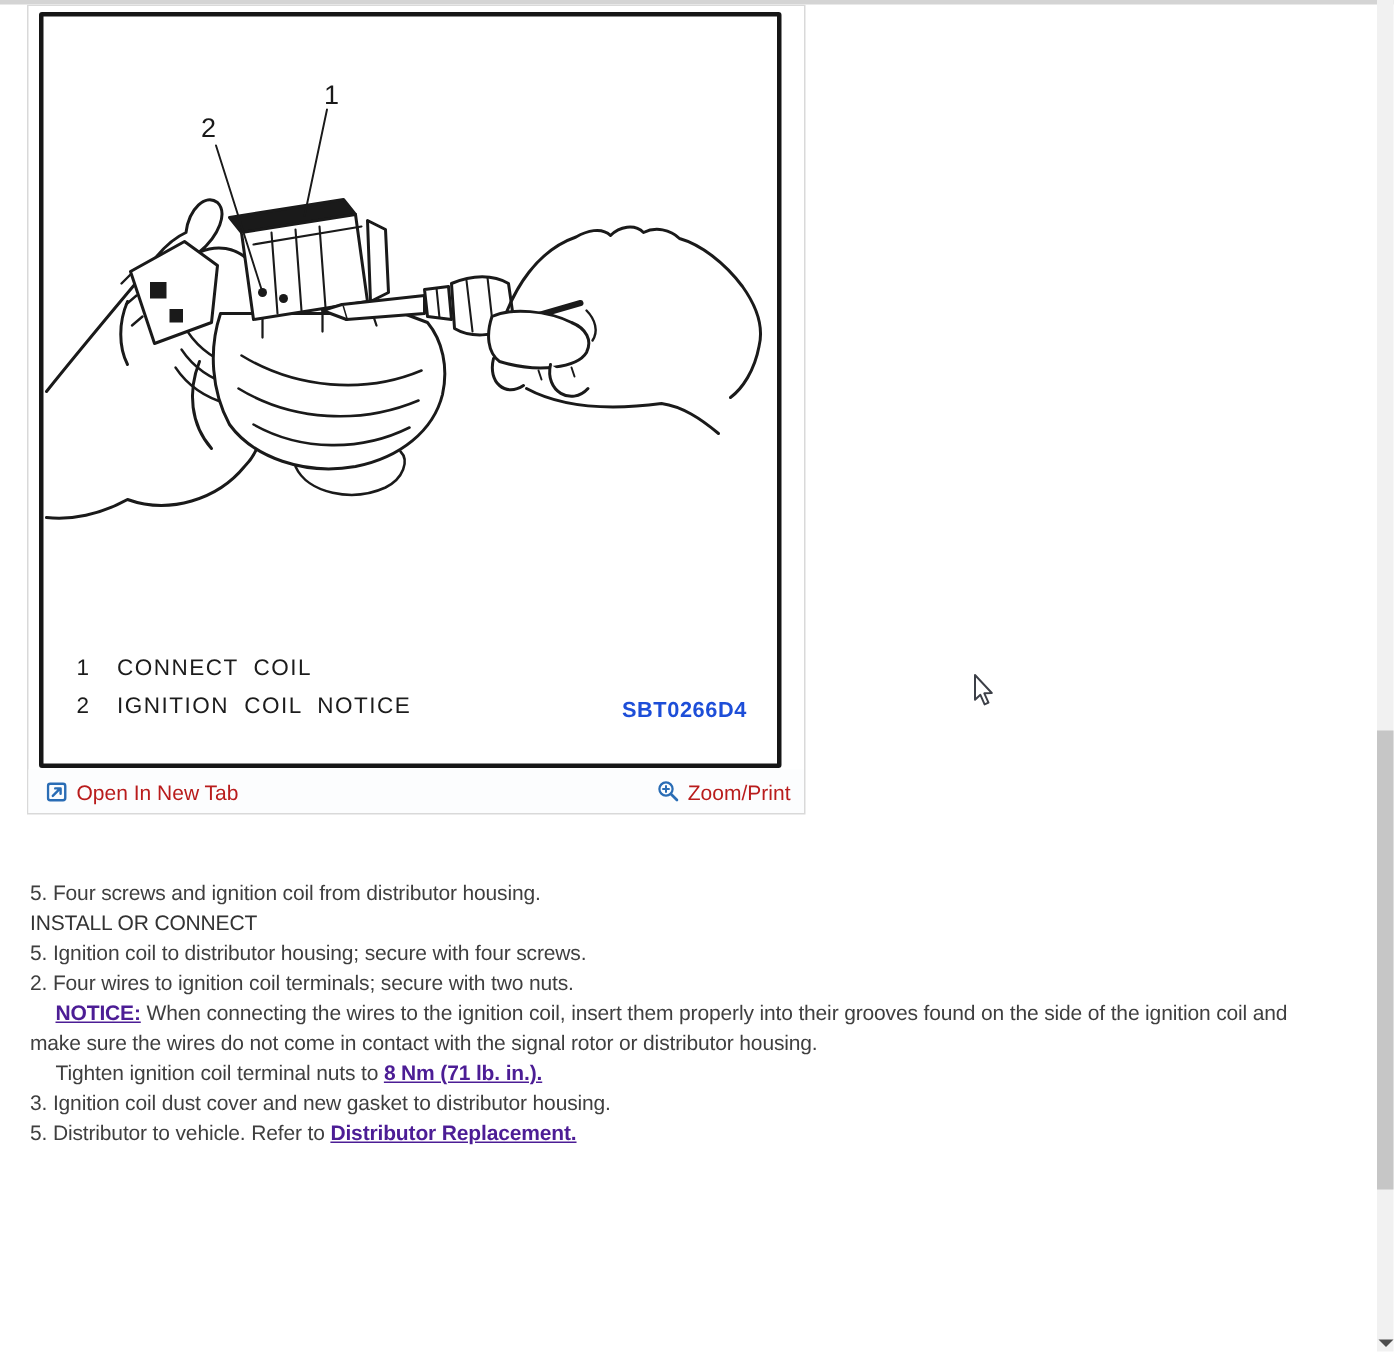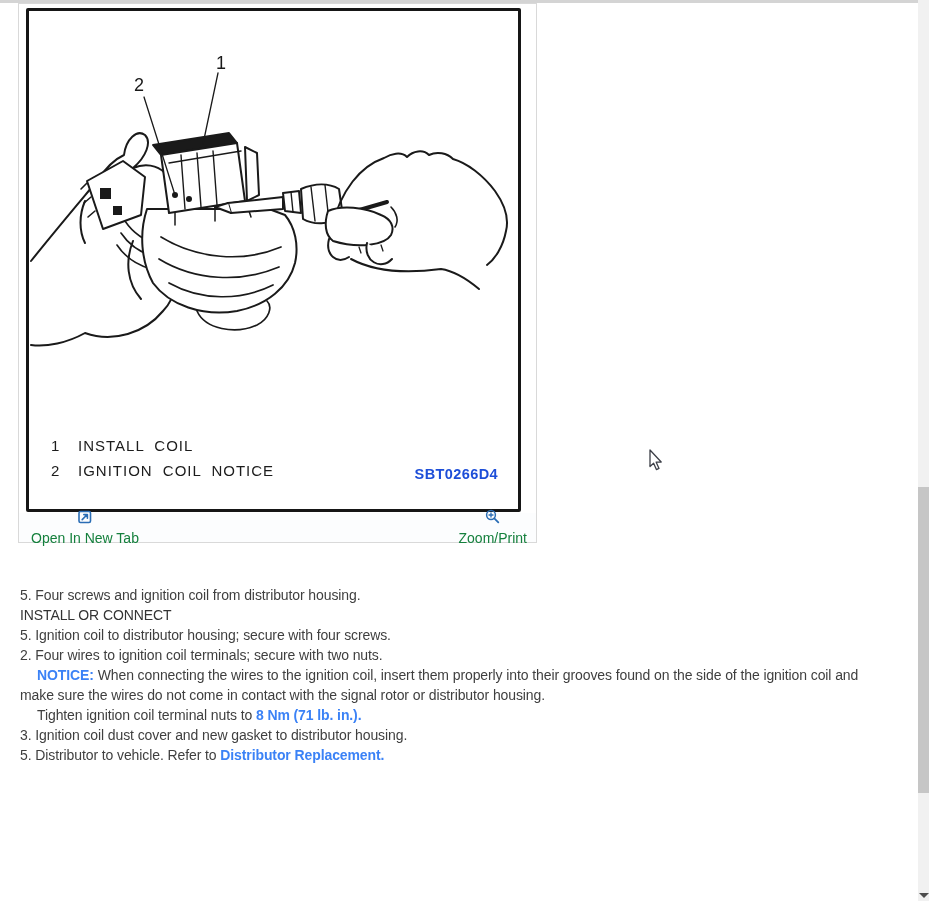--- a/index.html
+++ b/index.html
@@ -32,39 +32,39 @@
   .fig-code{
     position:absolute;right:20px;top:455px;
     font-size:14.5px;font-weight:bold;color:#1d4ed8;letter-spacing:.4px;
   }
   .card-footer{
     position:absolute;left:0;right:0;bottom:0;height:29px;
     display:flex;align-items:center;justify-content:space-between;
     padding:0 9px 0 12px;box-sizing:border-box;background:#fcfdfe;
   }
   .viewer-link{
-    display:flex;align-items:center;gap:6px;color:#15803d;font-size:14px;
-    text-decoration:none;cursor:pointer;white-space:nowrap;flex-direction:column;
+    display:flex;align-items:center;gap:6px;color:#b91c1c;font-size:14px;
+    text-decoration:none;cursor:pointer;white-space:nowrap;
   }
   .viewer-link svg{display:block;}
 
   
   .article{
     position:absolute;left:0;top:543px;width:918px;box-sizing:border-box;
     padding:42px 30px 0 20px;
     font-size:14px;line-height:20px;color:#3f3f3f;letter-spacing:-0.1px;
   }
   .article p{margin:0;}
   .step{margin-left:4px;}
   .h-install{margin-top:20px;font-weight:normal;color:#333;}
   .step-1{margin-top:1px;}
   .notice{margin-top:20px;text-indent:17px;}
   .tighten{margin-top:40px;text-indent:17px;}
   .step-3{margin-top:21px;}
-  b{color:#3b82f6;}
+  b{color:#4c1d95;text-decoration:underline;}
 
   
   .scrollbar{position:absolute;top:0;right:0;width:11px;height:901px;background:#f1f1f1;}
   .scroll-thumb{position:absolute;left:0;top:487px;width:11px;height:306px;background:#c6c6c6;}
   .scroll-down{
     position:absolute;left:1px;bottom:3px;width:0;height:0;
     border-left:5px solid transparent;border-right:5px solid transparent;
     border-top:5px solid #4d4d4d;
   }
 
@@ -134,21 +134,21 @@
         <path d="M 189 62 L 174 133" stroke-width="1.3"></path>
         <path d="M 115 86 L 146 184" stroke-width="1.3"></path>
       </g>
 
       <text x="192" y="58" font-size="18" fill="#1a1a1a" text-anchor="middle">1</text>
       <text x="110" y="80" font-size="18" fill="#1a1a1a" text-anchor="middle">2</text>
     </svg>
 
     <div class="legend-row r1">
       <span class="num">1</span>
-      <span>INSTALL COIL</span>
+      <span>CONNECT COIL</span>
     </div>
     <div class="legend-row r2">
       <span class="num">2</span>
       <span>IGNITION COIL NOTICE</span>
     </div>
     <div class="fig-code">SBT0266D4</div>
   </div>
 
   <div class="card-footer">
     <a class="viewer-link">

